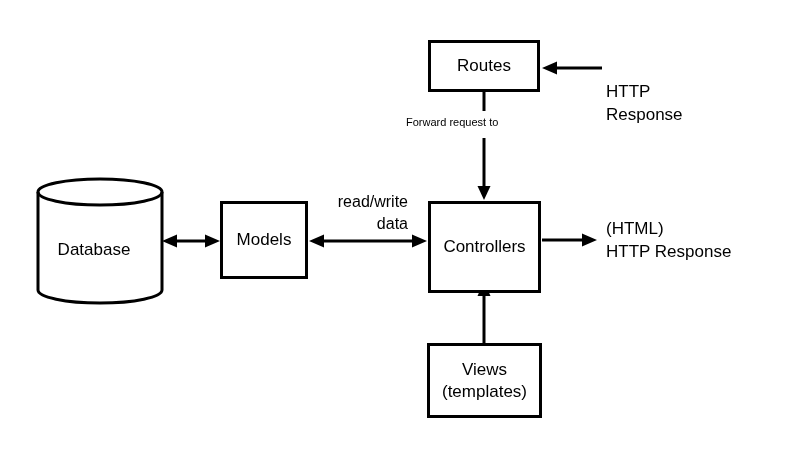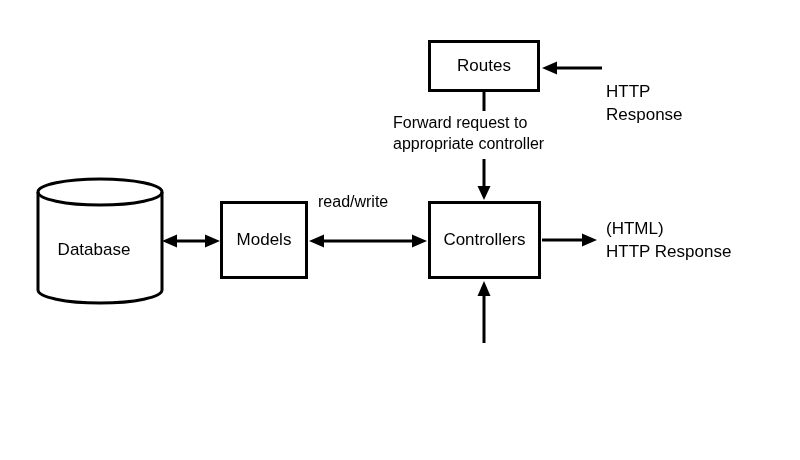--- a/index.html
+++ b/index.html
@@ -24,43 +24,43 @@
     background: #ffffff;
     display: flex;
     flex-direction: column;
     justify-content: center;
     font-size: 17px;
     line-height: 22px;
     text-align: center;
     z-index: 2;
   }
   .box-routes      { left: 428px; top: 40px;  width: 112px; height: 52px; }
-  .box-controllers { left: 428px; top: 201px; width: 113px; height: 78px; }
+  .box-controllers { left: 428px; top: 201px; width: 113px; height: 92px; }
   .box-models      { left: 220px; top: 201px; width: 88px;  height: 78px; }
   .box-views       { left: 427px; top: 343px; width: 115px; height: 75px; }
   .label {
     position: absolute;
     font-size: 17px;
     line-height: 23px;
     white-space: nowrap;
     z-index: 3;
   }
   .label-http-request  { left: 606px; top: 36px; margin-top: 44px; }
   .label-http-response { left: 606px; top: 217px; }
   .label-forward {
-    left: 392px; top: 111px;
-    font-size: 16px; line-height: 21px;
+    left: 405px; top: 111px;
+    font-size: 11px; line-height: 21px;
     background: #ffffff;
     padding: 1px 2px 5px 1px;
   }
   .label-read-write {
     left: 318px; top: 191px;
     width: 90px;
     font-size: 16px; line-height: 22px;
-    text-align: left;
+    text-align: right;
   }
   .label-database {
     left: 38px; top: 238px;
     width: 112px;
     text-align: center;
   }
 </style>
 </head>
 <body>
 
@@ -111,35 +111,39 @@
   </div>
 
   <div class="box box-controllers">
     <span>Controllers</span>
   </div>
 
   <div class="box box-models">
     <span>Models</span>
   </div>
 
+  <div class="box box-views">
+    <span>Views</span>
+    <span>(templates)</span>
+  </div>
 
   <div class="label label-database">Database</div>
 
   <div class="label label-http-request">
     <div>HTTP</div>
     <div>Response</div>
   </div>
 
   <div class="label label-forward">
     <div>Forward request to</div>
-    <div>appropriate controller</div>
   </div>
 
   <div class="label label-read-write">
     <div>read/write</div>
+    <div>data</div>
   </div>
 
   <div class="label label-http-response">
     <div>(HTML)</div>
     <div>HTTP Response</div>
   </div>
 
 </div>
 
 </body></html>

